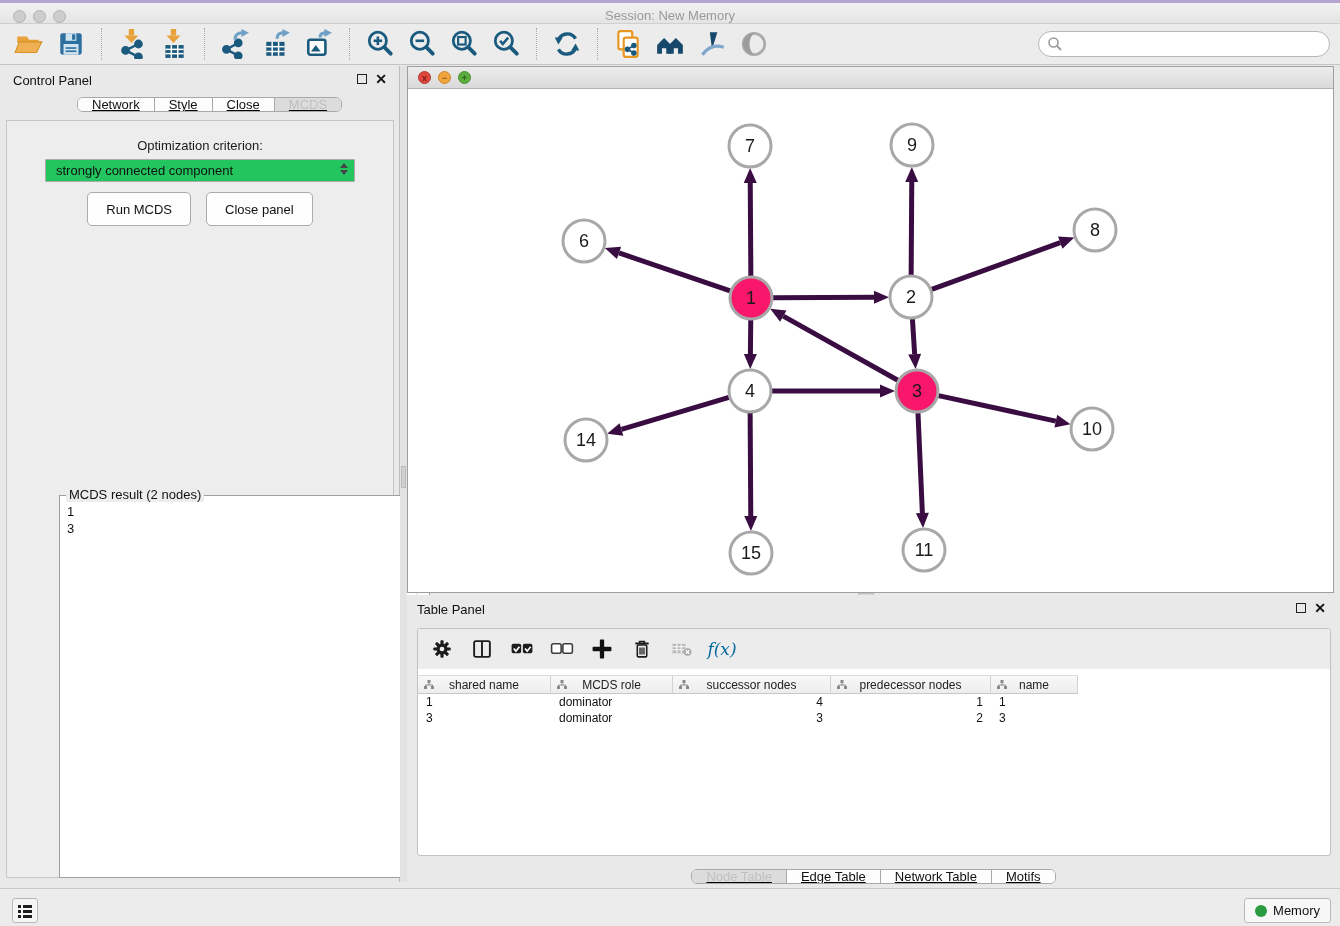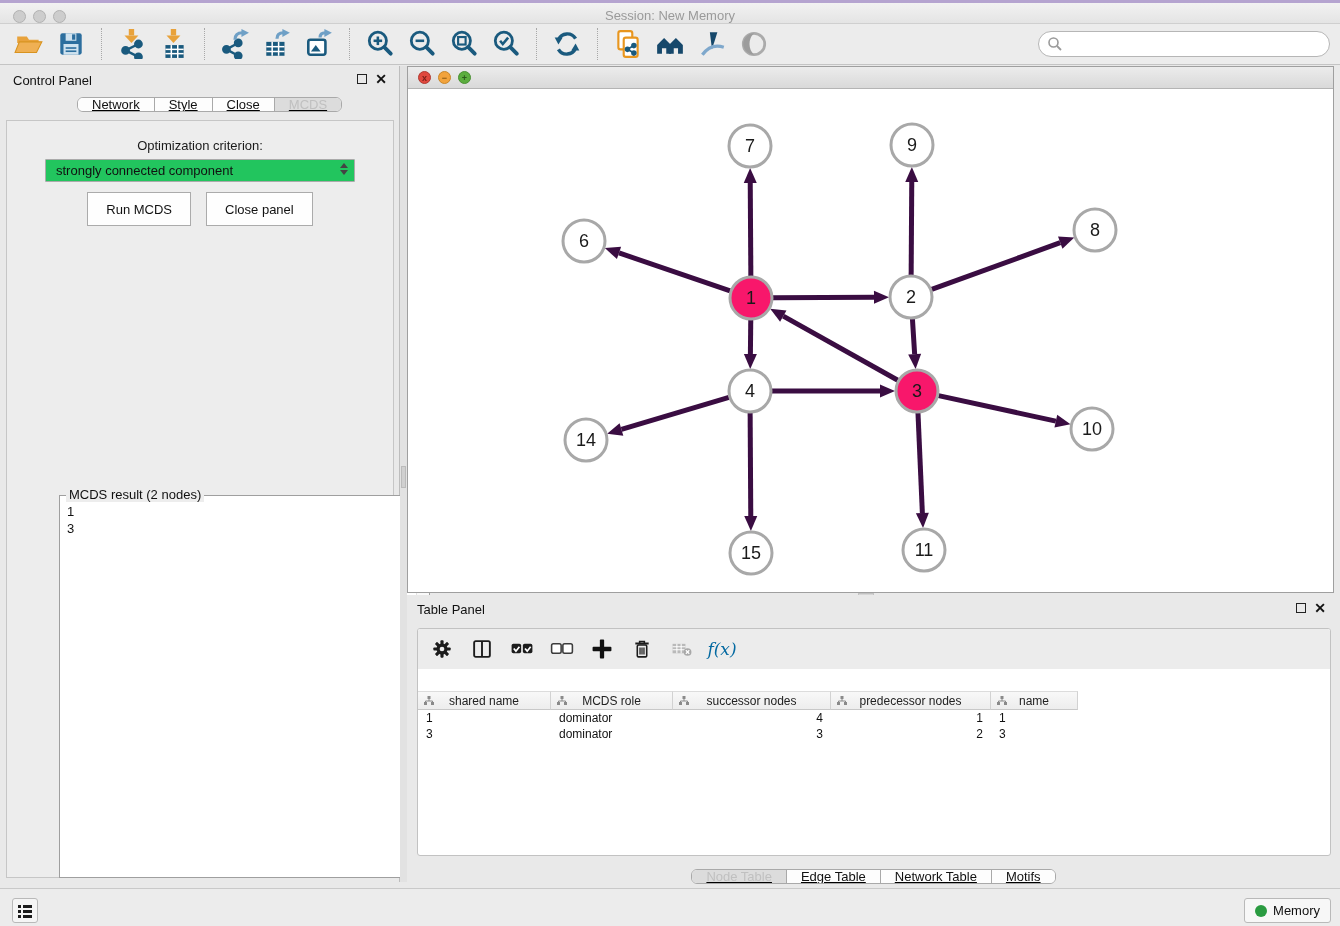--- a/index.html
+++ b/index.html
@@ -43,21 +43,21 @@
     background:#ededed; border:1px solid #c6c6c6; }
   .opt-label { text-align:center; margin-top:17px; font-size:13px; color:#1a1a1a; }
   .dropdown { position:absolute; left:38px; top:38px; width:310px; height:23px; background:#22c55e;
     border:1px solid #aaaaaa; border-radius:1px; font-size:13px; color:#111;
     display:flex; align-items:center; padding-left:10px; }
   .dd-arrows { position:absolute; right:6px; top:3px; display:flex; flex-direction:column; gap:2px; }
   .dd-arrows i { width:0; height:0; border-left:4px solid transparent; border-right:4px solid transparent; display:block; }
   .dd-up { border-bottom:5px solid #444; }
   .dd-down { border-top:5px solid #444; }
   .cp-buttons { position:absolute; left:0; top:71px; width:100%; display:flex; justify-content:center; gap:15px; }
-  .btn { height:22px; background:#fefefe; border:1px solid #ababab; border-radius:0;
+  .btn { height:22px; background:#fefefe; border:1px solid #ababab; border-radius:5px;
     font-size:13px; color:#111; padding:16px 18px; display:flex; align-items:center; }
 
   .result-box { position:absolute; left:8px; top:374px; width:371px; height:383px;
     border:1px solid #9f9f9f; background:#ffffff;margin-left:44px; }
   .result-legend { position:absolute; left:6px; top:-9px; background:#ededed; padding:0 3px;
     font-size:13px; color:#111; }
   .result-items { position:absolute; left:0; top:4px; right:14px; bottom:0; padding:3px 0 0 7px;
     font-size:13px; color:#111; line-height:17px; overflow:hidden; }
   .result-scroll { position:absolute; right:0; top:1px; bottom:1px; width:13px;
     background:#fafafa; border-left:1px solid #e2e2e2; }
@@ -79,21 +79,21 @@
   .splitter-v .handle { position:absolute; left:1px; top:400px; width:5px; height:22px;
     background:#d0d0d0; border:1px solid #bbb; }
   .splitter-h-handle { position:absolute; left:858px; top:593px; width:16px; height:4px; background:#d6d6d6; border:1px solid #c2c2c2; }
 
   
   .table-panel { position:absolute; left:407px; top:595px; width:933px; height:293px; background:#e9e9e9; }
   .tp-frame { position:absolute; left:10px; top:33px; width:914px; height:228px;
     border:1px solid #c2c2c2; border-radius:3px; background:#ffffff; overflow:hidden; }
   .tp-toolbar { height:40px; background:#ececec; display:flex; align-items:center; padding-left:10px; gap:12px; }
   .tp-tb-icon { width:28px; height:28px; display:flex; align-items:center; justify-content:center; }
-  .grid-table { position:absolute; left:0; top:46px; right:0;margin-top:16px; }
+  .grid-table { position:absolute; left:0; top:46px; right:0; }
   .gt-header { display:flex; height:19px; }
   .gt-hcell { background:linear-gradient(#f8f8f8,#ededed); border-right:1px solid #d2d2d2;
     border-bottom:1px solid #c8c8c8; border-top:1px solid #dcdcdc;
     font-size:12px; color:#222; display:flex; align-items:center; justify-content:center; gap:5px; position:relative; }
   .gt-hcell .sort-ico { position:absolute; left:6px; top:4px; }
   .gt-row { display:flex; height:16px; }
   .gt-cell { font-size:12px; color:#111; padding:1px 8px 0 8px; white-space:nowrap; overflow:hidden; }
 
   .tp-tabs { position:absolute; left:0; bottom:4px; width:100%; display:flex; justify-content:center; }
 

